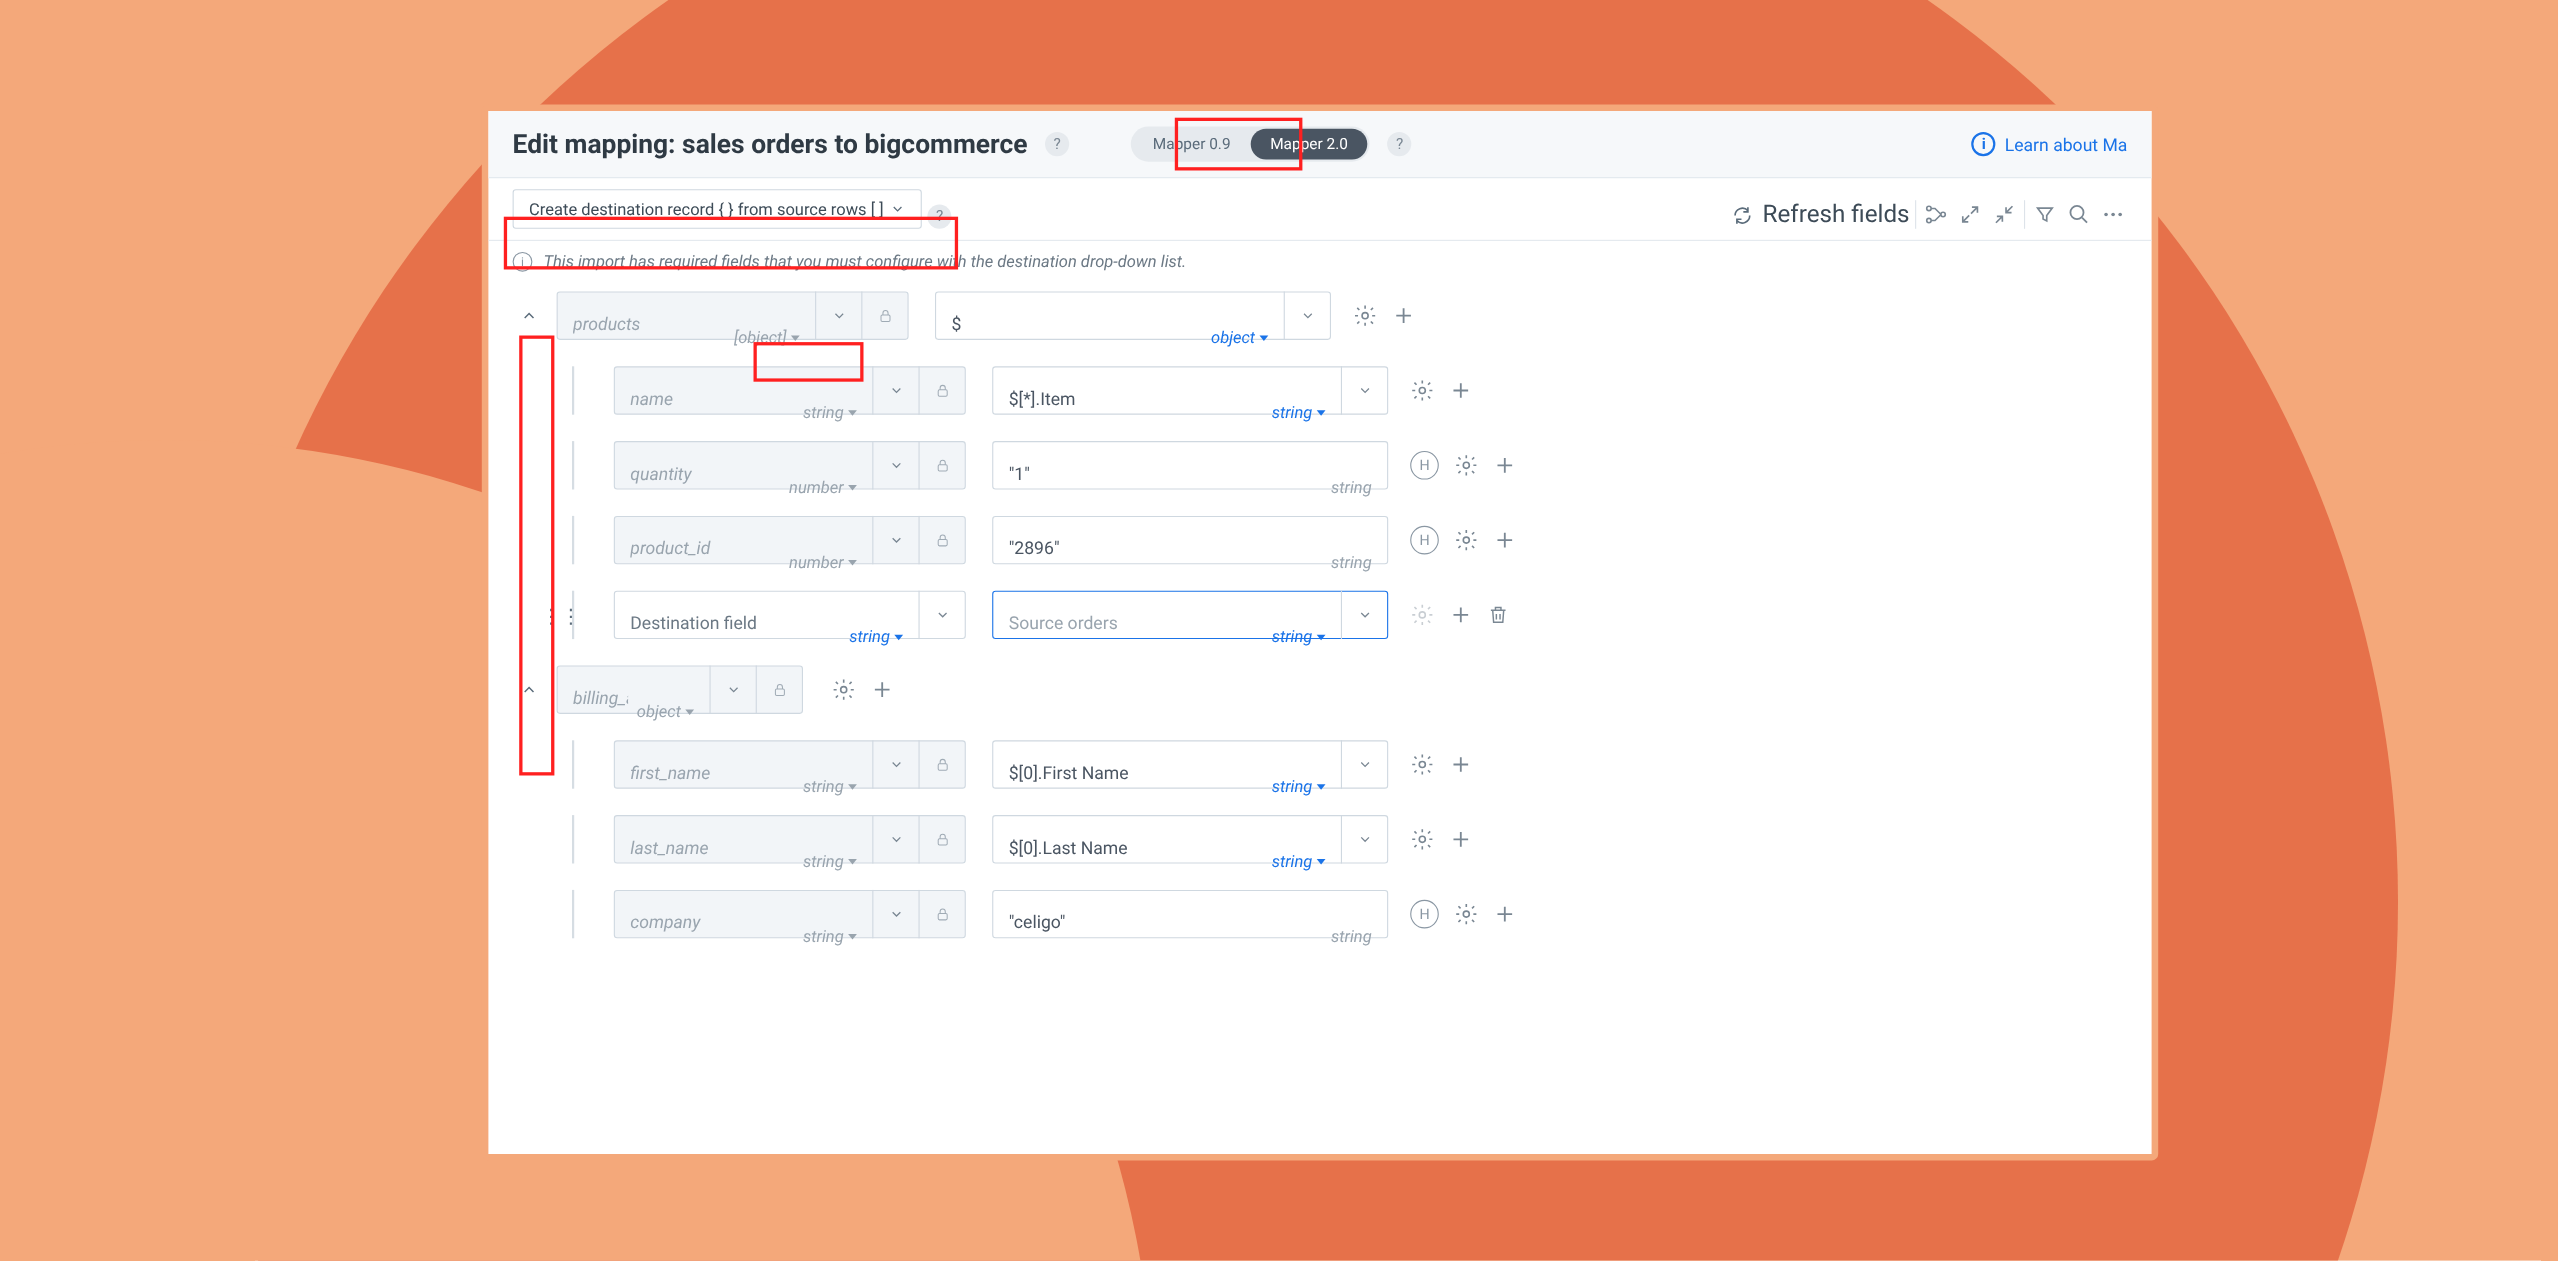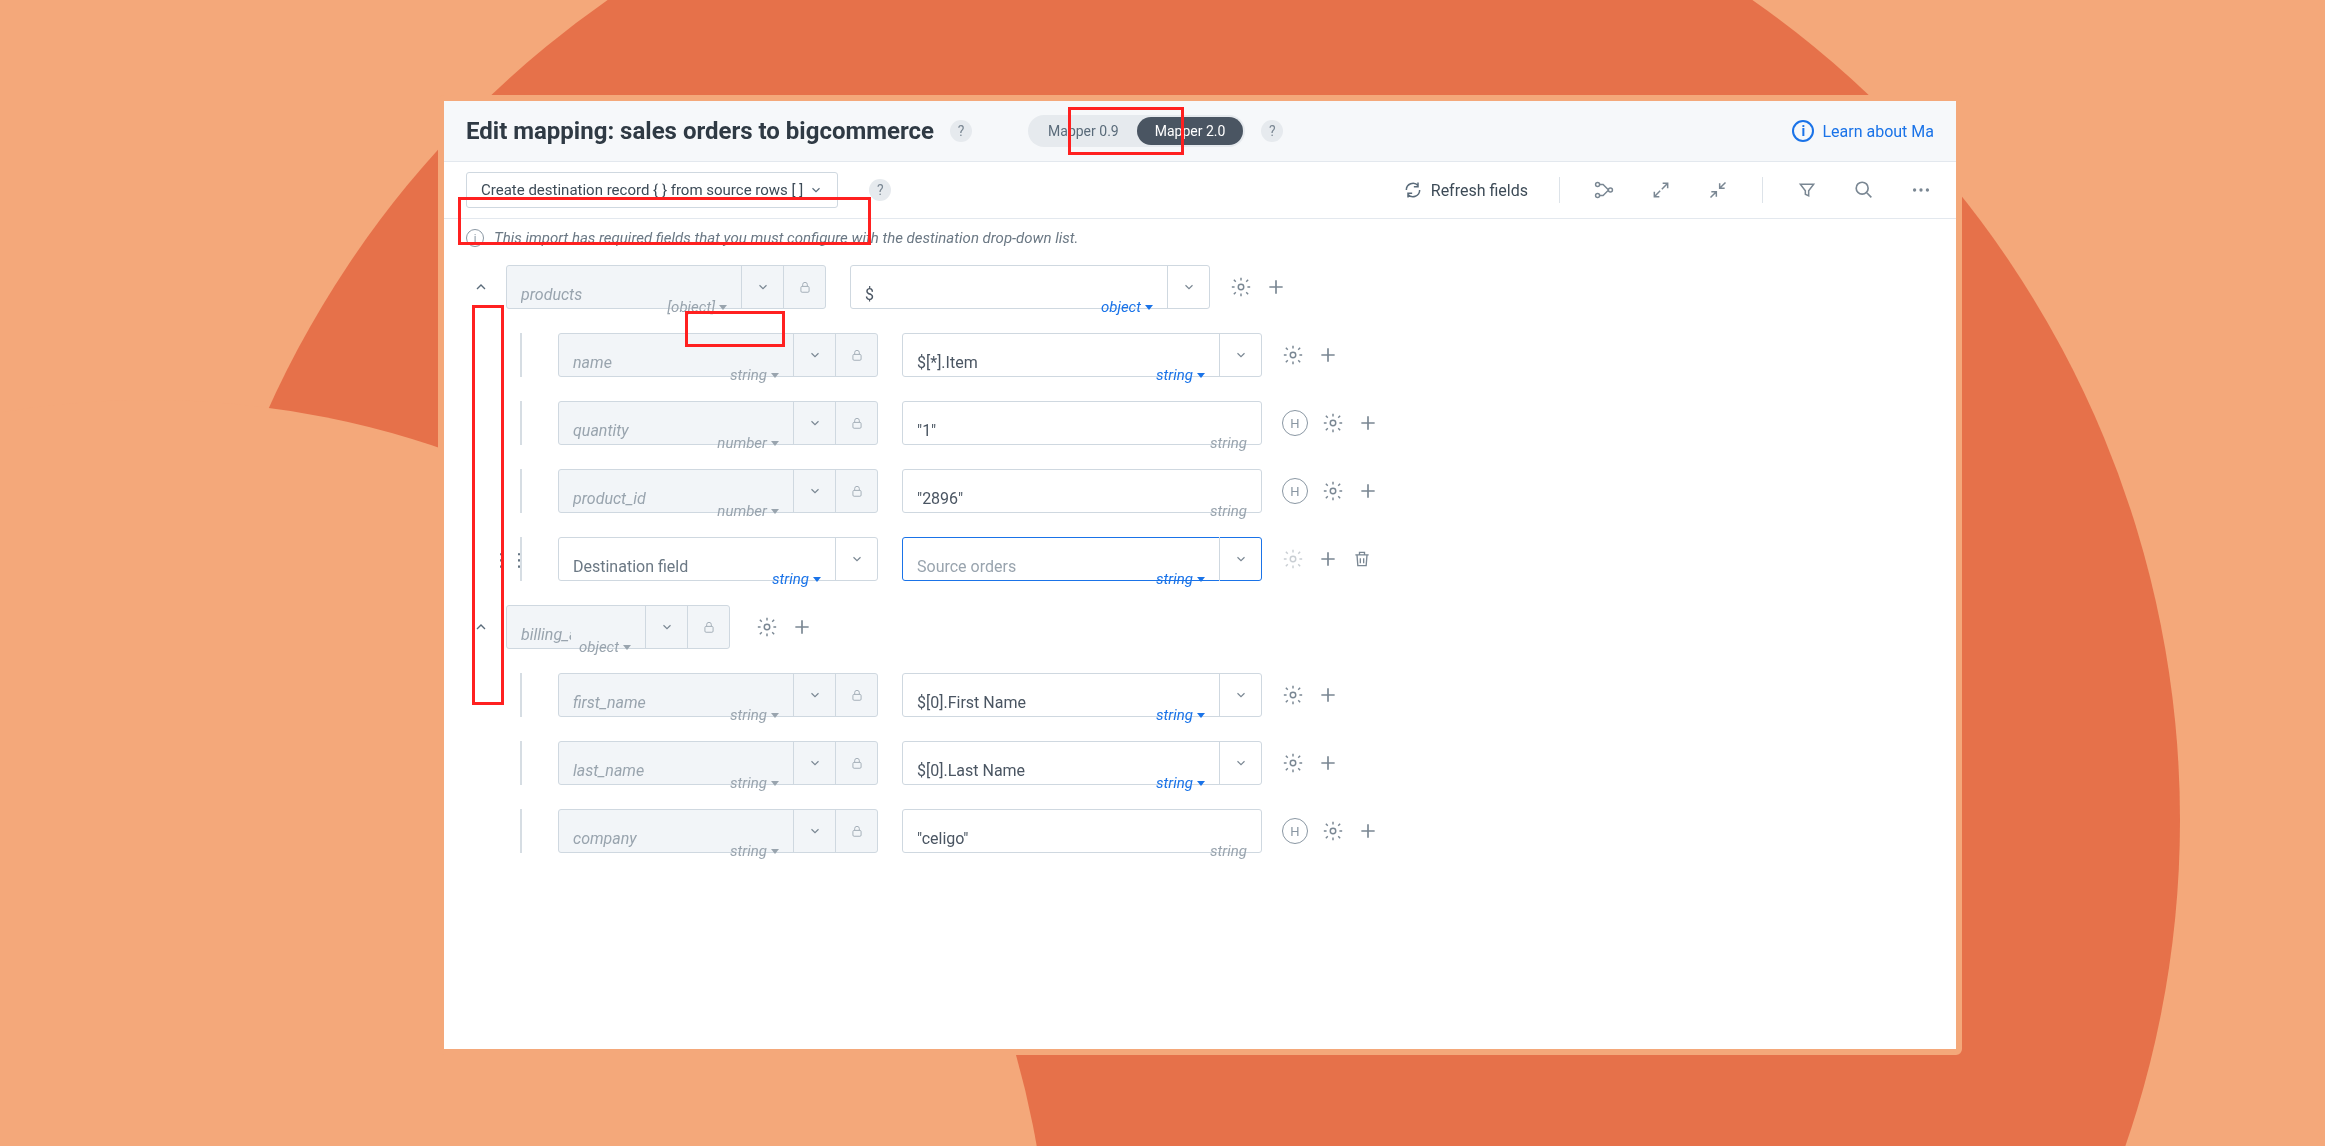--- a/index.html
+++ b/index.html
@@ -55,36 +55,36 @@
   .tab-toggle { display: flex; background: #e6eaee; border-radius: 18px; padding: 2px; margin-left: 40px; }
   .tab-toggle .tab { padding: 6px 18px; border-radius: 16px; font-size: 14px; color: #5a6b7a; cursor: pointer; }
   .tab-toggle .tab.active { background: #4a5562; color: #fff; }
   .titlebar .right { margin-left: auto; display: flex; align-items: center; gap: 8px; color: #1a73e8; font-size: 16px; }
   .info-icon {
     width: 22px; height: 22px; border: 2px solid #1a73e8; border-radius: 50%;
     display: flex; align-items: center; justify-content: center;
     color: #1a73e8; font-size: 14px; font-weight: bold;
   }
   .toolbar {
-    display: flex; align-items: center;
+    display: flex; align-items: flex-end;
     padding: 10px 22px;
-    gap: 31px;
+    gap: 5px;
     border-bottom: 1px solid #e3e8ee;
     position: relative;
   }
   .dest-select {
     display: flex; align-items: center; gap: 6px;
     border: 1px solid #cfd8e0;
     border-radius: 3px;
     padding: 8px 14px;
     font-size: 15px; color: #3d4b57;
     background: #fff;
   }
   .toolbar .spacer { flex: 1; }
-  .refresh { display: flex; align-items: center; gap: 8px; font-size: 16px; color: #3d4b57; }
+  .refresh { display: flex; align-items: center; gap: 8px; font-size: 22px; color: #3d4b57; }
   .icon-btn { width: 26px; height: 26px; display:flex; align-items:center; justify-content:center; color: #5a6b7a; cursor:pointer; }
   .vdiv { width: 1px; height: 26px; background: #dde3e9; }
   .notice {
     display: flex; align-items: center; gap: 10px;
     padding: 10px 22px;
     font-size: 15px; font-style: italic; color: #6b7884;
   }
   .notice .info-sm { width:18px; height:18px; border:1.5px solid #8a97a3; border-radius:50%; display:flex;align-items:center;justify-content:center; font-size:11px; font-style:normal; color:#8a97a3;}
   .mapping-area { padding: 8px 22px 22px 22px; position: relative; }
   .row {

